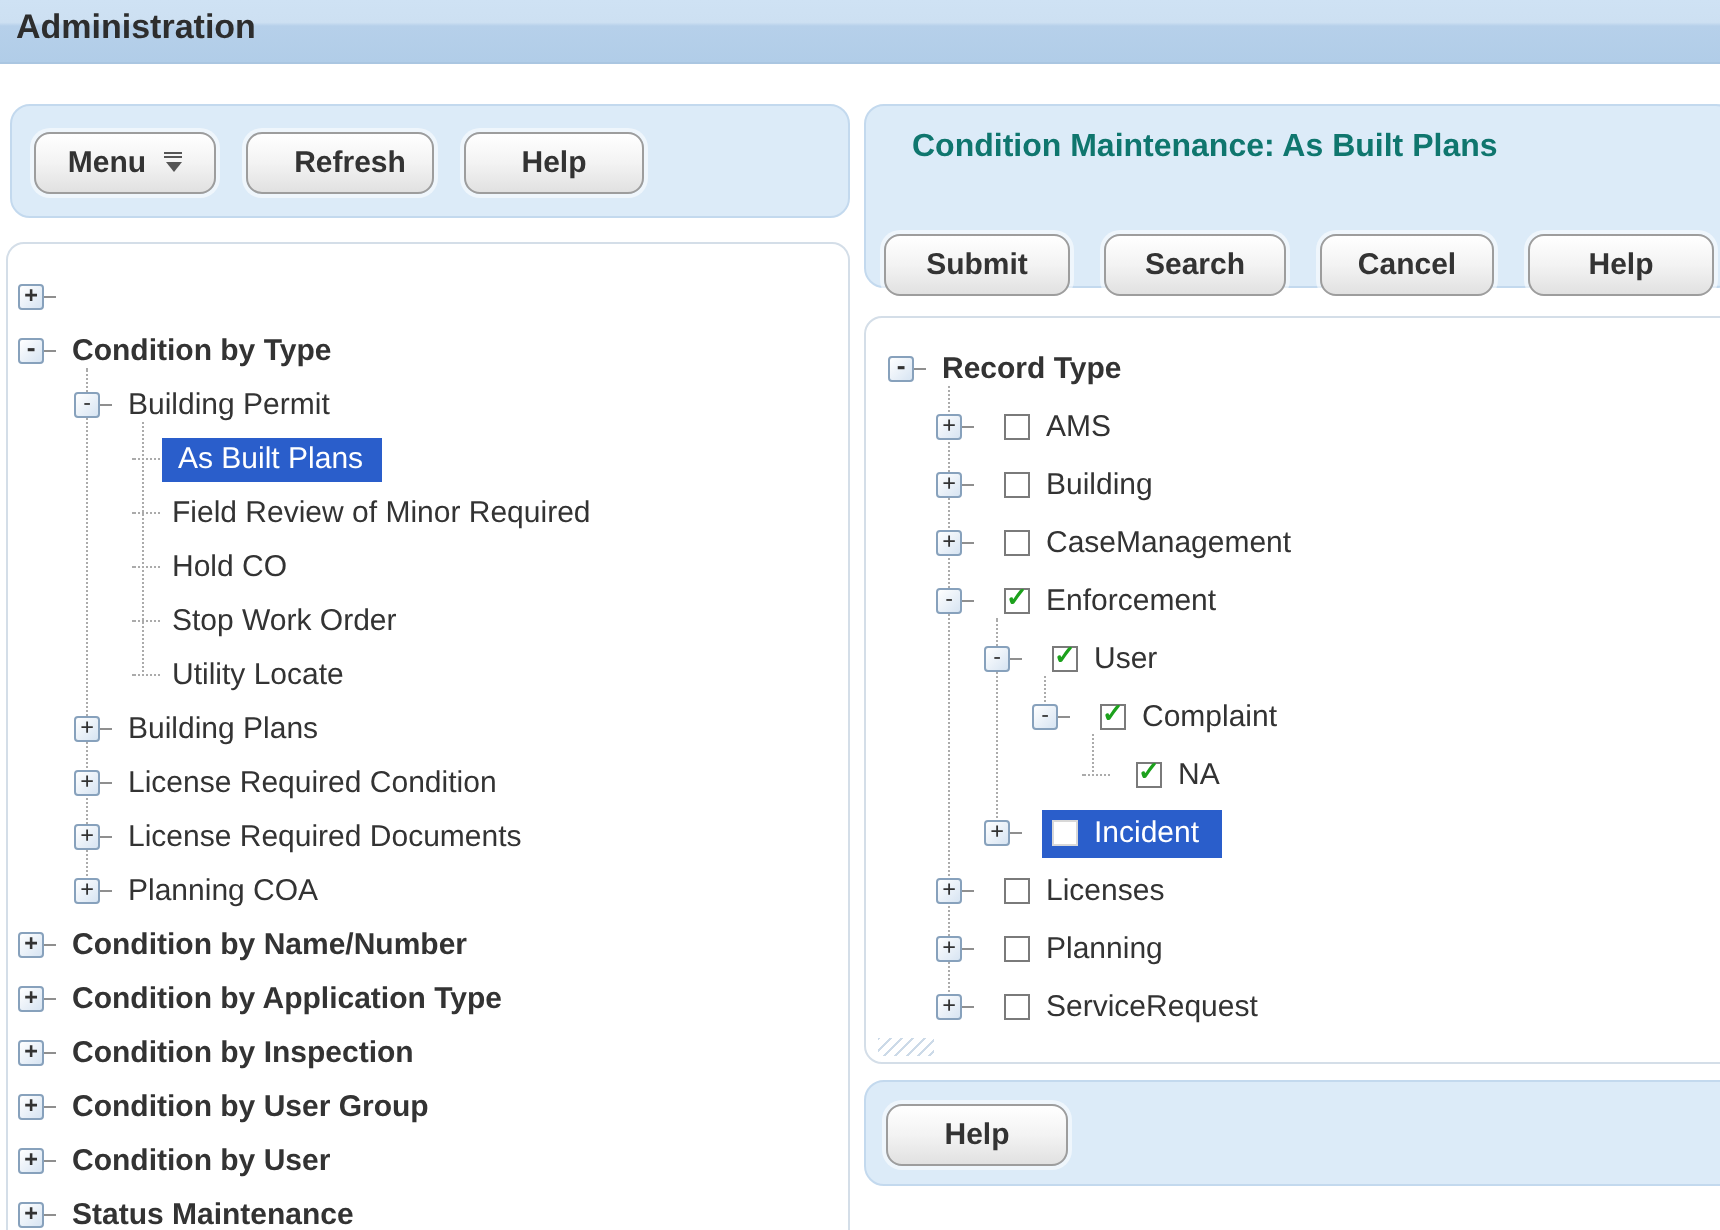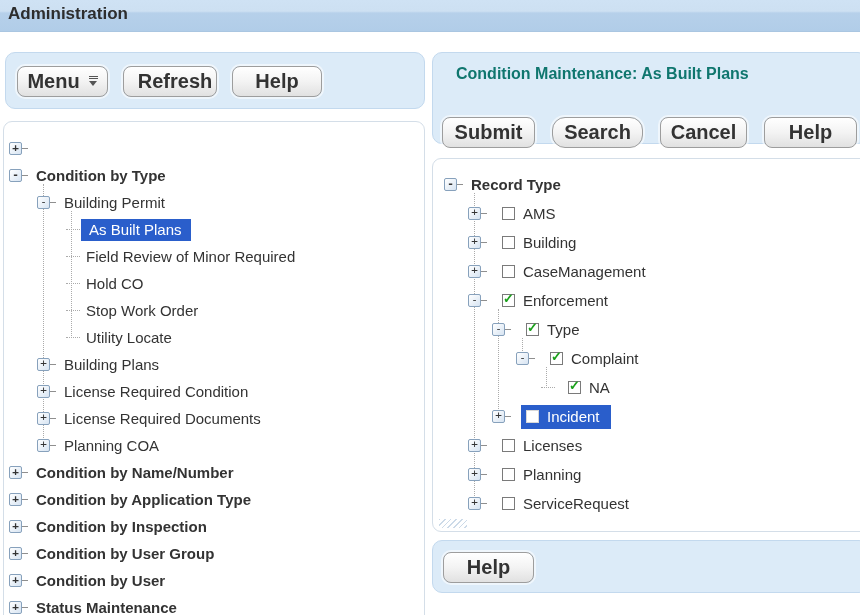--- a/index.html
+++ b/index.html
@@ -19,21 +19,21 @@
   .panel{position:absolute;background:#dcebf8;border:1px solid #c3d9ee;border-radius:10px;box-sizing:border-box;}
   .white-panel{position:absolute;background:#ffffff;border:1px solid #d4dee8;border-radius:9px;box-sizing:border-box;}
 
   
   .btn{
     display:inline-flex;align-items:center;justify-content:center;
     height:31px;box-sizing:border-box;cursor:pointer;
     border:1px solid #9d9d9d;border-radius:8px;
     background:linear-gradient(#ffffff,#f3f3f3 50%,#e1e1e1);
     font-family:"Liberation Sans",sans-serif;
-    font-weight:bold;font-size:20px;color:#333;
+    font-weight:bold;font-size:15px;color:#333;
     box-shadow:0 0 0 2px rgba(255,255,255,.55);
   }
   .btnrow{position:absolute;display:flex;}
   .menu-caret{display:inline-flex;flex-direction:column;align-items:center;margin-left:9px;}
   .menu-caret i{display:block;width:9px;height:1px;background:#555;margin-bottom:1px;}
   .menu-caret .tri{width:0;height:1px;border-left:4px solid transparent;border-right:4px solid transparent;border-top:5px solid #555;background:none;margin-top:1px;}
 
   
   .tree{position:relative;}
   .row{position:relative;z-index:1;display:flex;align-items:center;box-sizing:border-box;white-space:nowrap;}
@@ -180,21 +180,21 @@
       <div class="vline" style="left: 39px; top: 61.5px; height: 262px;"></div>
     </div>
 </div>
 
 <div class="panel" style="left:432px;top:52px;width:436px;height:92px;">
   <span class="hdr-title">Condition Maintenance: As Built Plans</span>
   <div class="btnrow" style="left:9px;top:46px;gap:17px;margin-top:18px;">
     <button class="btn" style="width:93px;">
       <span>Submit</span>
     </button>
-    <button class="btn" style="width:91px;border-radius:13px;">
+    <button class="btn" style="width:91px;">
       <span>Search</span>
     </button>
     <button class="btn" style="width:87px;">
       <span>Cancel</span>
     </button>
     <button class="btn" style="width:93px;">
       <span>Help</span>
     </button>
   </div>
 </div>
@@ -227,21 +227,21 @@
       <div class="row" style="padding-left: 35px;">
         <span class="twisty">-</span>
         <i class="dash"></i>
         <span class="cb checked"></span>
         <span class="label">Enforcement</span>
       </div>
       <div class="row" style="padding-left: 59px;">
         <span class="twisty">-</span>
         <i class="dash"></i>
         <span class="cb checked"></span>
-        <span class="label">Type</span>
+        <span class="label">User</span>
       </div>
       <div class="row" style="padding-left: 83px;">
         <span class="twisty">-</span>
         <i class="dash"></i>
         <span class="cb checked"></span>
         <span class="label">Complaint</span>
       </div>
       <div class="row" style="padding-left: 107px;">
         <span class="elbow"></span>
         <span class="cb checked"></span>

